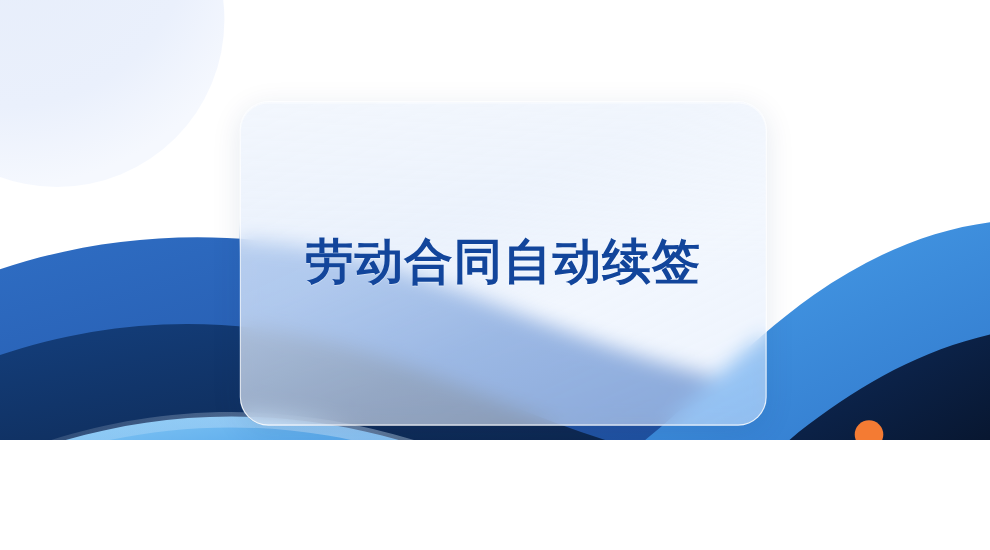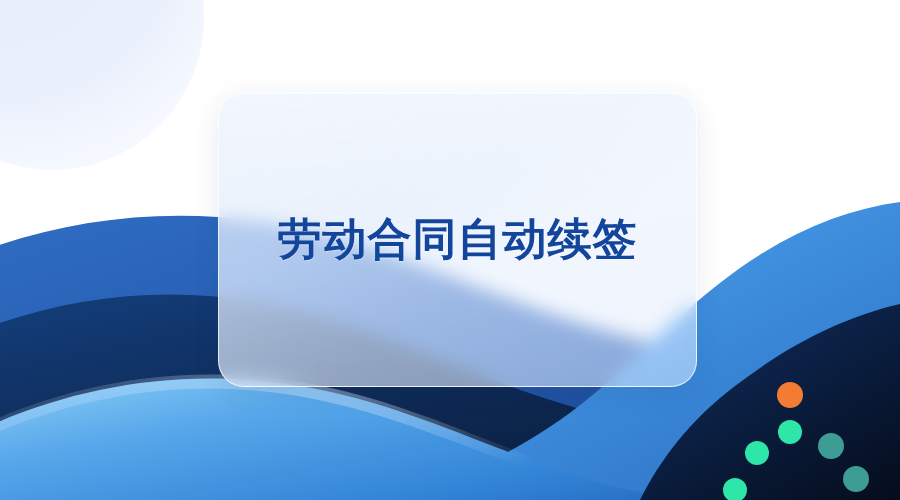--- a/index.html
+++ b/index.html
@@ -6,21 +6,21 @@
     margin: 0;
     padding: 0;
     background: #ffffff;
   }
   body {
     font-family: "Liberation Sans", "DejaVu Sans", sans-serif;
   }
   #stage {
     position: relative;
     width: 900px;
-    height: 500px;
+    height: 400px;
     overflow: hidden;
     background: #ffffff;
   }
 
   
   #bg-waves {
     position: absolute;
     inset: 0;
     width: 900px;
     height: 500px;

